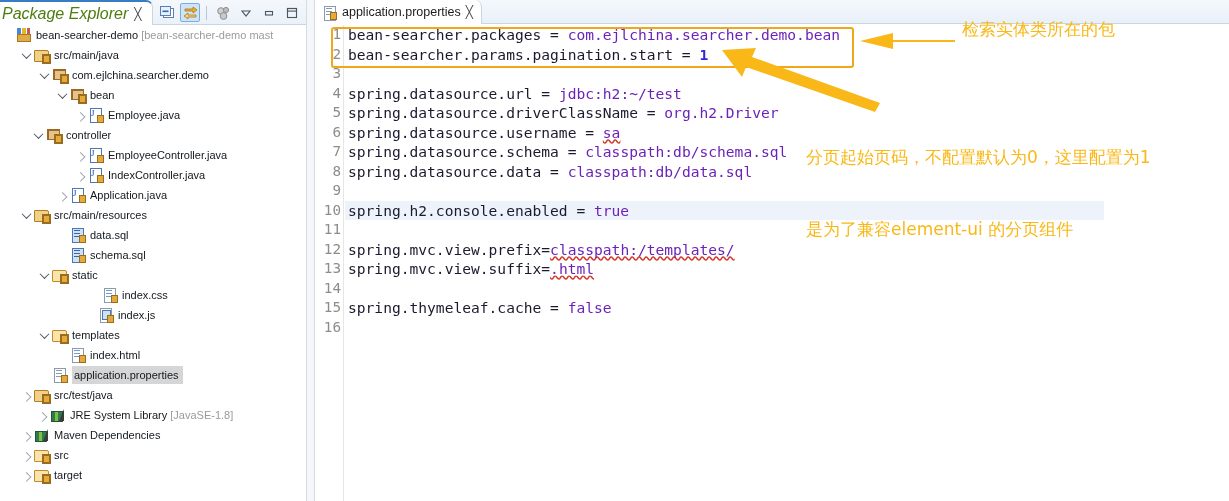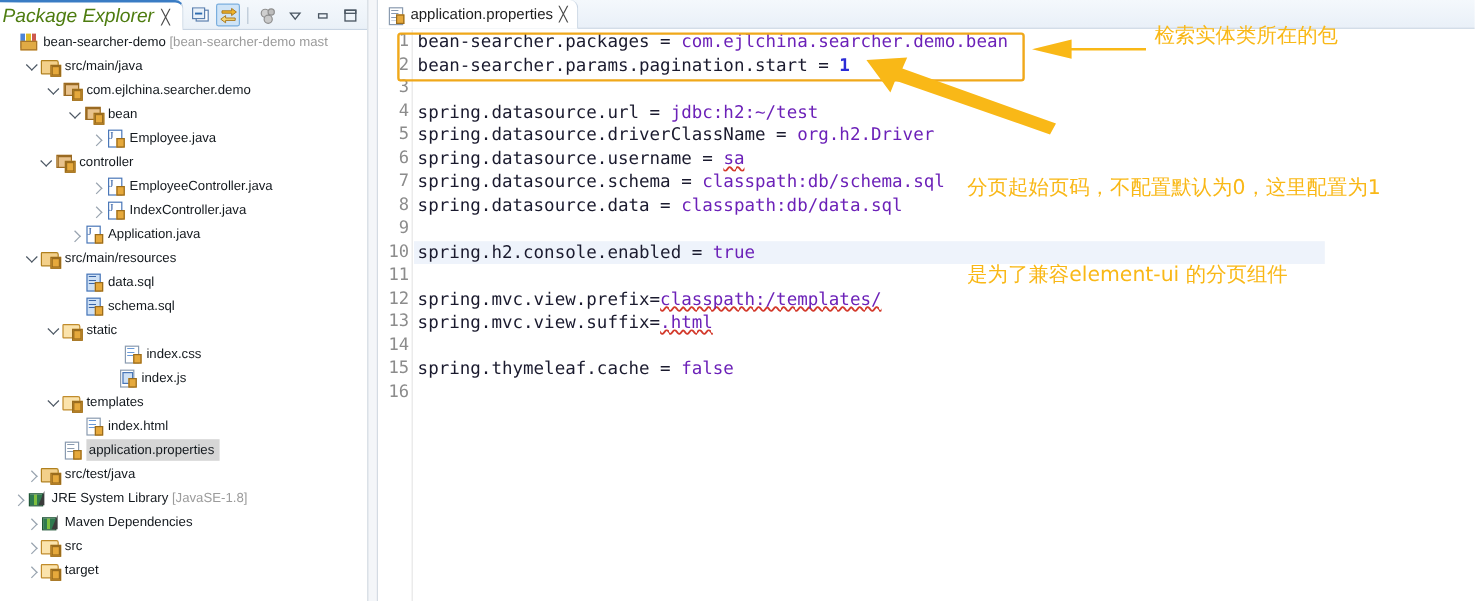--- a/index.html
+++ b/index.html
@@ -539,21 +539,21 @@
         <div class="row" style="padding-left: 20px;">
           <span class="twisty">
             <span class="chev right" style="border-color:#98a3af"></span>
           </span>
           <span class="ico">
             <span class="ic-srcfolder"></span>
             <span class="ic-badge"></span>
           </span>
           <span class="lbl-wrap"><span class="lbl">src/test/java</span></span>
         </div>
-        <div class="row" style="padding-left: 9px;">
+        <div class="row" style="padding-left: 36px;">
           <span class="twisty">
             <span class="chev right" style="border-color:#98a3af"></span>
           </span>
           <span class="ico">
             <span class="ic-lib"></span>
           </span>
           <span class="lbl-wrap"><span class="lbl">JRE System Library</span><span class="lbl dim"> [JavaSE-1.8]</span></span>
         </div>
         <div class="row" style="padding-left: 20px;">
           <span class="twisty">

